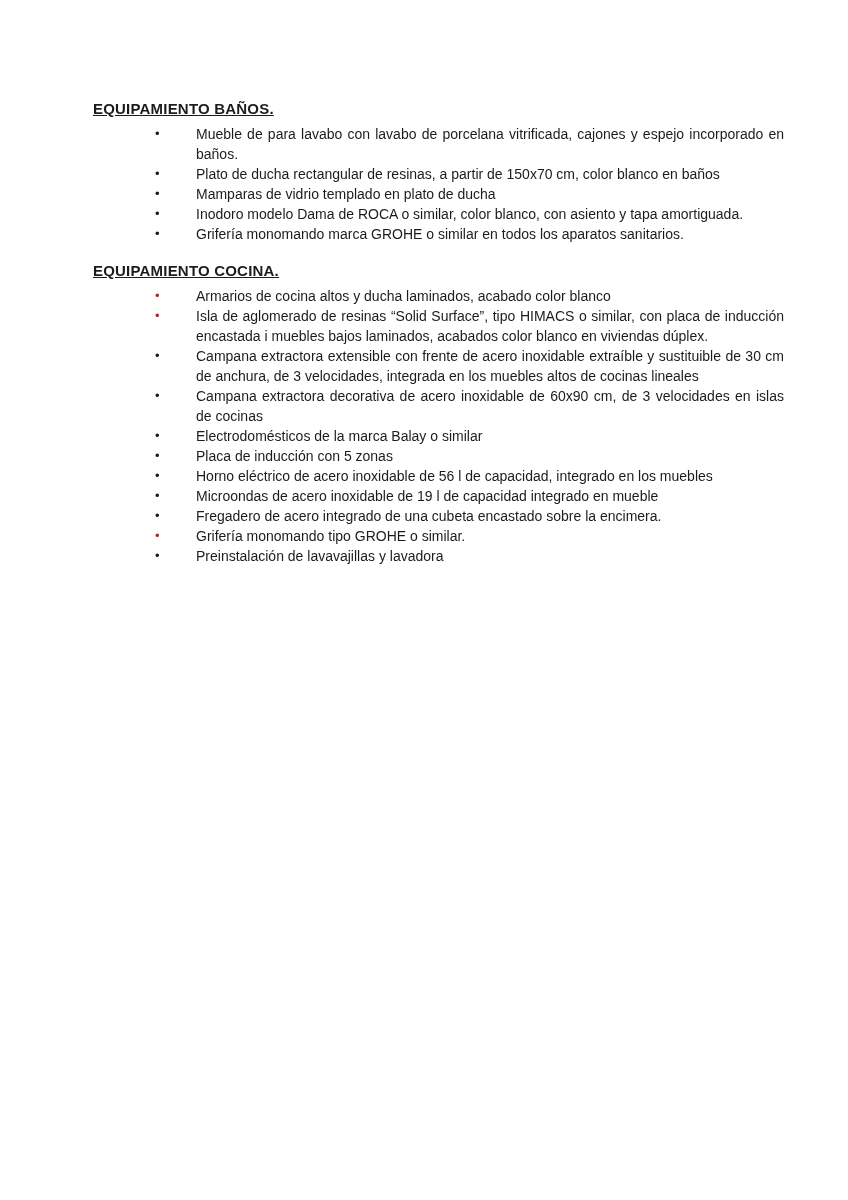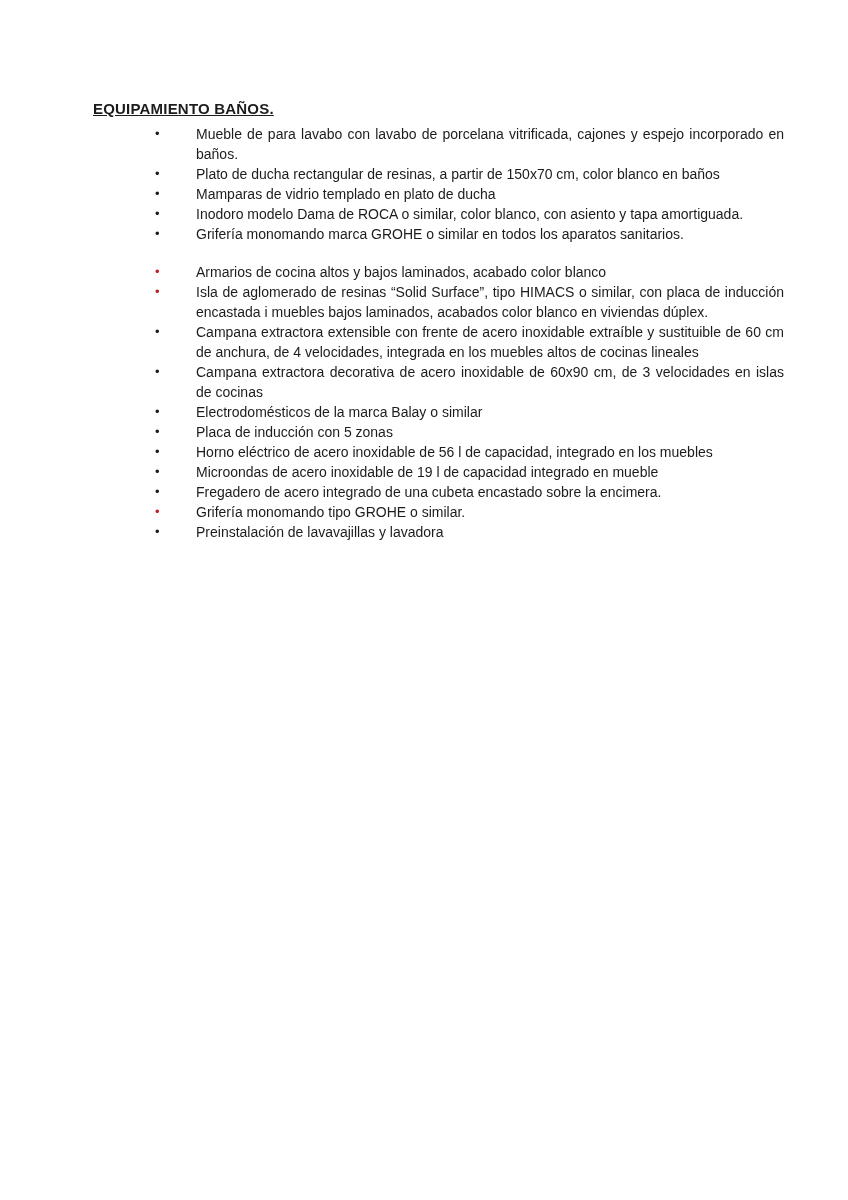--- a/index.html
+++ b/index.html
@@ -76,32 +76,33 @@
             <span class="bullet" style="color: rgb(28, 28, 28);">•</span>
             <span class="item-text">Inodoro modelo Dama de ROCA o similar, color blanco, con asiento y tapa amortiguada.</span>
           </li>
           <li>
             <span class="bullet" style="color: rgb(28, 28, 28);">•</span>
             <span class="item-text">Grifería monomando marca GROHE o similar en todos los aparatos sanitarios.</span>
           </li>
         </ul>
       </section>
       <section class="equip-section">
+        <h2 class="heading">EQUIPAMIENTO COCINA.</h2>
         <ul class="bullet-list">
           <li>
             <span class="bullet" style="color: rgb(191, 32, 38);">•</span>
-            <span class="item-text">Armarios de cocina altos y bajos laminados, acabado color blanco</span>
+            <span class="item-text">Armarios de cocina altos y ducha laminados, acabado color blanco</span>
           </li>
           <li>
             <span class="bullet" style="color: rgb(191, 32, 38);">•</span>
             <span class="item-text">Isla de aglomerado de resinas “Solid Surface”, tipo HIMACS o similar, con placa de inducción encastada i muebles bajos laminados, acabados color blanco en viviendas dúplex.</span>
           </li>
           <li>
             <span class="bullet" style="color: rgb(28, 28, 28);">•</span>
-            <span class="item-text">Campana extractora extensible con frente de acero inoxidable extraíble y sustituible de 60 cm de anchura, de 4 velocidades, integrada en los muebles altos de cocinas lineales</span>
+            <span class="item-text">Campana extractora extensible con frente de acero inoxidable extraíble y sustituible de 30 cm de anchura, de 3 velocidades, integrada en los muebles altos de cocinas lineales</span>
           </li>
           <li>
             <span class="bullet" style="color: rgb(28, 28, 28);">•</span>
             <span class="item-text">Campana extractora decorativa de acero inoxidable de 60x90 cm, de 3 velocidades en islas de cocinas</span>
           </li>
           <li>
             <span class="bullet" style="color: rgb(28, 28, 28);">•</span>
             <span class="item-text">Electrodomésticos de la marca Balay o similar</span>
           </li>
           <li>

